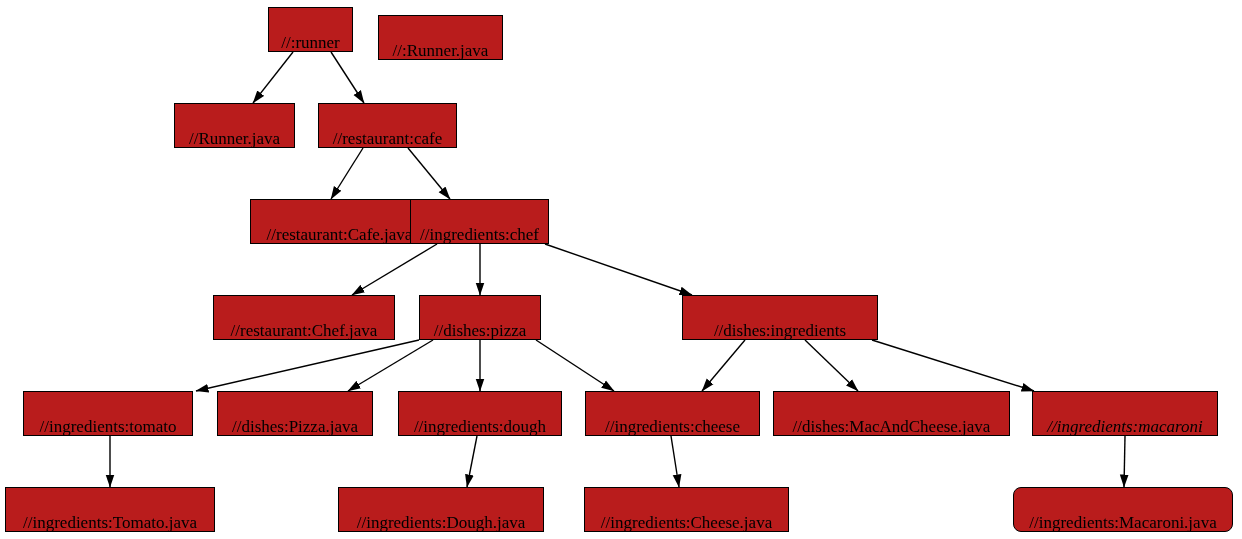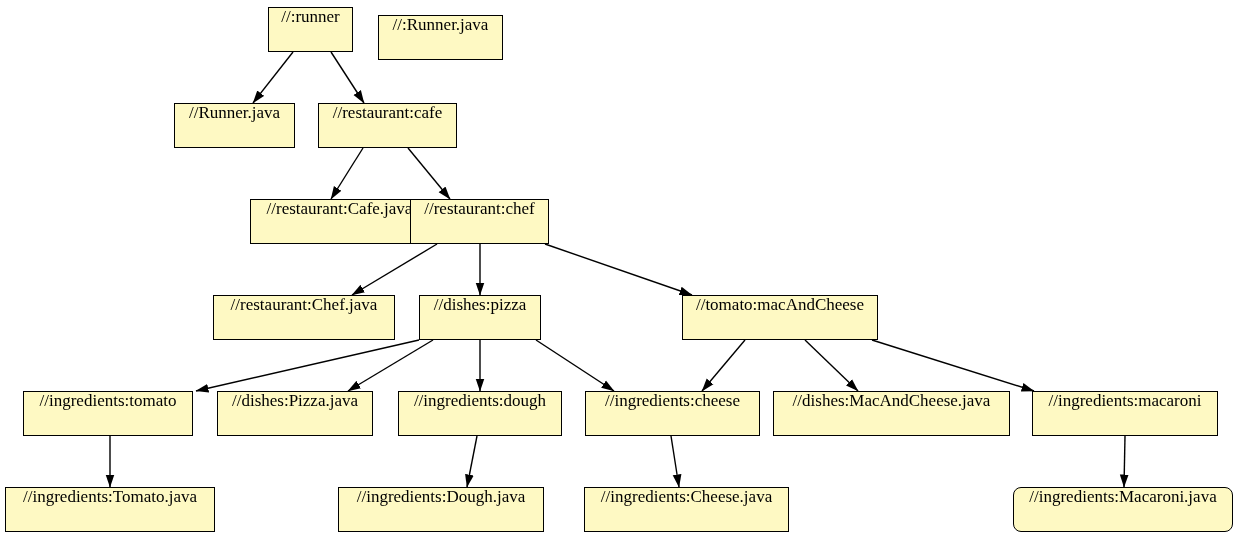--- a/index.html
+++ b/index.html
@@ -19,24 +19,24 @@
     position: absolute;
     left: 0;
     top: 0;
     width: 1242px;
     height: 539px;
     pointer-events: none;
   }
   .graph-node {
     position: absolute;
     box-sizing: border-box;
-    background: #fef9c3;
+    background: #b91c1c;
     border: 1.5px solid #000000;
     display: flex;
-    align-items: flex-start;
+    align-items: flex-end;
     justify-content: center;
     font-size: 17px;
     color: #000000;
     white-space: nowrap;
     line-height: 1;
   }
   .graph-node span {
     display: block;
     padding: 0 2px;
   }
@@ -82,47 +82,47 @@
       <div class="graph-node" style="left: 174px; top: 103px; width: 121px; height: 45px;">
         <span>//Runner.java</span>
       </div>
       <div class="graph-node" style="left: 318px; top: 103px; width: 139px; height: 45px;">
         <span>//restaurant:cafe</span>
       </div>
       <div class="graph-node" style="left: 207px; top: 199px; width: 179px; height: 45px; margin-left: 43px;">
         <span>//restaurant:Cafe.java</span>
       </div>
       <div class="graph-node" style="left: 410px; top: 199px; width: 139px; height: 45px;">
-        <span>//restaurant:chef</span>
+        <span>//ingredients:chef</span>
       </div>
       <div class="graph-node" style="left: 213px; top: 295px; width: 182px; height: 45px;">
         <span>//restaurant:Chef.java</span>
       </div>
       <div class="graph-node" style="left: 419px; top: 295px; width: 122px; height: 45px;">
         <span>//dishes:pizza</span>
       </div>
       <div class="graph-node" style="left: 682px; top: 295px; width: 196px; height: 45px;">
-        <span>//tomato:macAndCheese</span>
+        <span>//dishes:ingredients</span>
       </div>
       <div class="graph-node" style="left: 23px; top: 391px; width: 170px; height: 45px;">
         <span>//ingredients:tomato</span>
       </div>
       <div class="graph-node" style="left: 217px; top: 391px; width: 156px; height: 45px;">
         <span>//dishes:Pizza.java</span>
       </div>
       <div class="graph-node" style="left: 398px; top: 391px; width: 164px; height: 45px;">
         <span>//ingredients:dough</span>
       </div>
       <div class="graph-node" style="left: 585px; top: 391px; width: 175px; height: 45px;">
         <span>//ingredients:cheese</span>
       </div>
       <div class="graph-node" style="left: 773px; top: 391px; width: 237px; height: 45px;">
         <span>//dishes:MacAndCheese.java</span>
       </div>
-      <div class="graph-node" style="left: 1032px; top: 391px; width: 186px; height: 45px;">
+      <div class="graph-node" style="left: 1032px; top: 391px; width: 186px; height: 45px; font-style: italic;">
         <span>//ingredients:macaroni</span>
       </div>
       <div class="graph-node" style="left: 5px; top: 487px; width: 210px; height: 45px;">
         <span>//ingredients:Tomato.java</span>
       </div>
       <div class="graph-node" style="left: 338px; top: 487px; width: 206px; height: 45px;">
         <span>//ingredients:Dough.java</span>
       </div>
       <div class="graph-node" style="left: 584px; top: 487px; width: 205px; height: 45px;">
         <span>//ingredients:Cheese.java</span>

